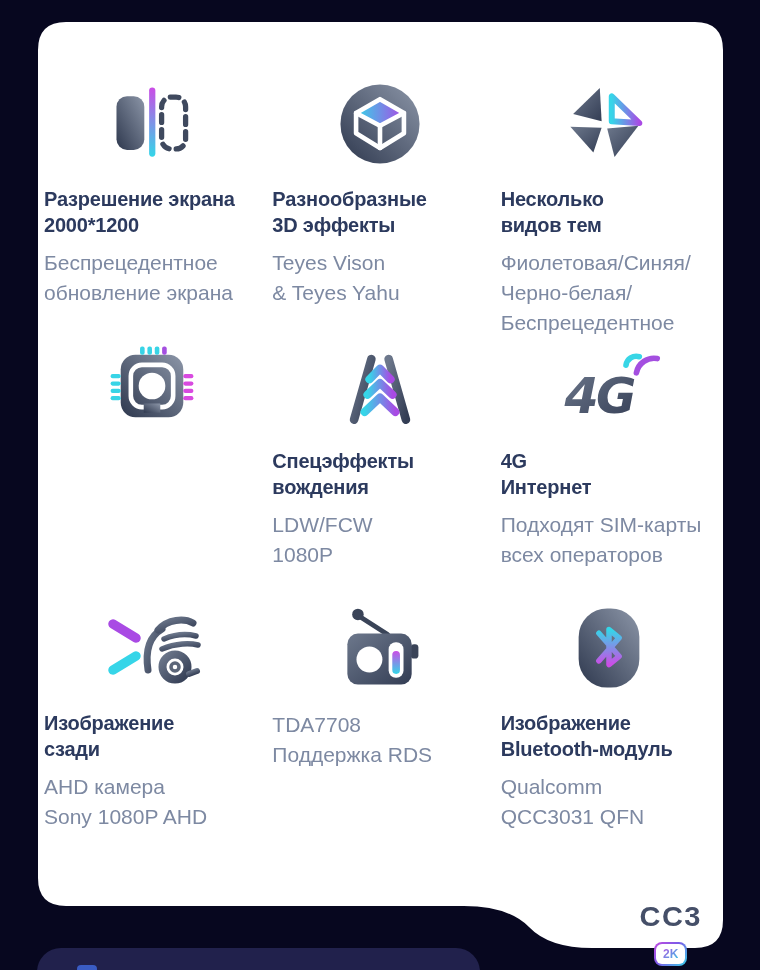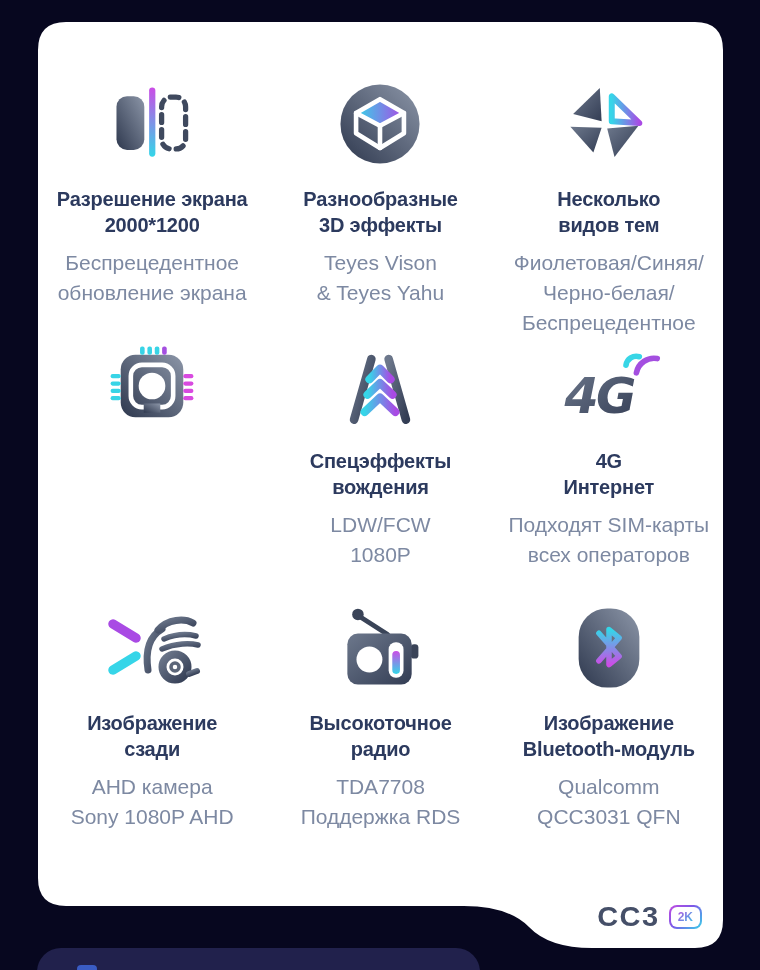--- a/index.html
+++ b/index.html
@@ -7,33 +7,33 @@
     width:760px;height:970px;position:relative;overflow:hidden;
     background:#07071f;
     font-family:"Liberation Sans", sans-serif;
   }
   .card-shape{position:absolute;left:0;top:0;z-index:0;}
   .grid{
     position:absolute;left:38px;top:22px;width:685px;z-index:2;
     display:grid;grid-template-columns:repeat(3,1fr);
     grid-auto-rows:262px;padding-top:50px;box-sizing:border-box;
   }
-  .cell{text-align:center;padding:0 6px;box-sizing:border-box;}
+  .cell{text-align:left;padding:0 6px;box-sizing:border-box;}
   .icon-box{height:104px;display:flex;align-items:center;justify-content:center;}
   .f-title{
     margin-top:10px;font-size:20px;font-weight:bold;color:#2c3a5e;
     line-height:1.3;white-space:pre-line;letter-spacing:-0.2px;
   }
   .f-sub{
     margin-top:10px;font-size:21px;color:#7d89a2;
     line-height:1.42;white-space:pre-line;
   }
   .logo{
     position:absolute;right:58px;top:900px;z-index:3;
-    display:flex;align-items:center;gap:9px;
+    display:flex;align-items:center;gap:9px;flex-direction:column;
   }
   .logo-text{
     font-size:29px;font-weight:800;color:#454f68;letter-spacing:1.5px;
     transform:scaleY(0.96);
   }
   .logo-badge{
     font-size:12px;font-weight:bold;line-height:1;
     padding:4px 7px;border-radius:8px;border:2px solid transparent;
     background:linear-gradient(#fff,#fff) padding-box,
                linear-gradient(135deg,#c44ae0 0%,#7a5ae8 45%,#35d4e8 100%) border-box;
@@ -209,22 +209,20 @@
       <svg width="96" height="90" viewBox="0 0 100 90">
         <circle cx="27" cy="10" r="6" fill="#3a4458"></circle>
         <line x1="30" y1="13" x2="58" y2="31" stroke="#3a4458" stroke-width="5" stroke-linecap="round"></line>
         <rect x="82" y="41" width="8" height="15" rx="3.5" fill="#3a4458"></rect>
         <rect x="16" y="30" width="67" height="53" rx="11" fill="url(#gSlate2)"></rect>
         <circle cx="39" cy="57" r="13.5" fill="#ffffff"></circle>
         <rect x="59" y="39" width="15.5" height="37" rx="7.5" fill="#ffffff"></rect>
         <rect x="62.8" y="48" width="8" height="24" rx="4" fill="url(#gAccentV)"></rect>
       </svg>
     </div>
-    <div class="f-title">Высокоточное
-радио</div>
     <div class="f-sub">TDA7708
 Поддержка RDS</div>
   </div>
 
   <div class="cell">
     <div class="icon-box">
       <svg width="92" height="90" viewBox="0 0 100 94">
         <rect x="17" y="4" width="66" height="86" rx="31" fill="url(#gSlate)"></rect>
         <path d="M 39,31 L 61,56 L 50,65 L 50,27 L 61,36 L 39,61" fill="none" stroke="url(#gAccentVr)" stroke-width="6" stroke-linecap="round" stroke-linejoin="round"></path>
       </svg>

